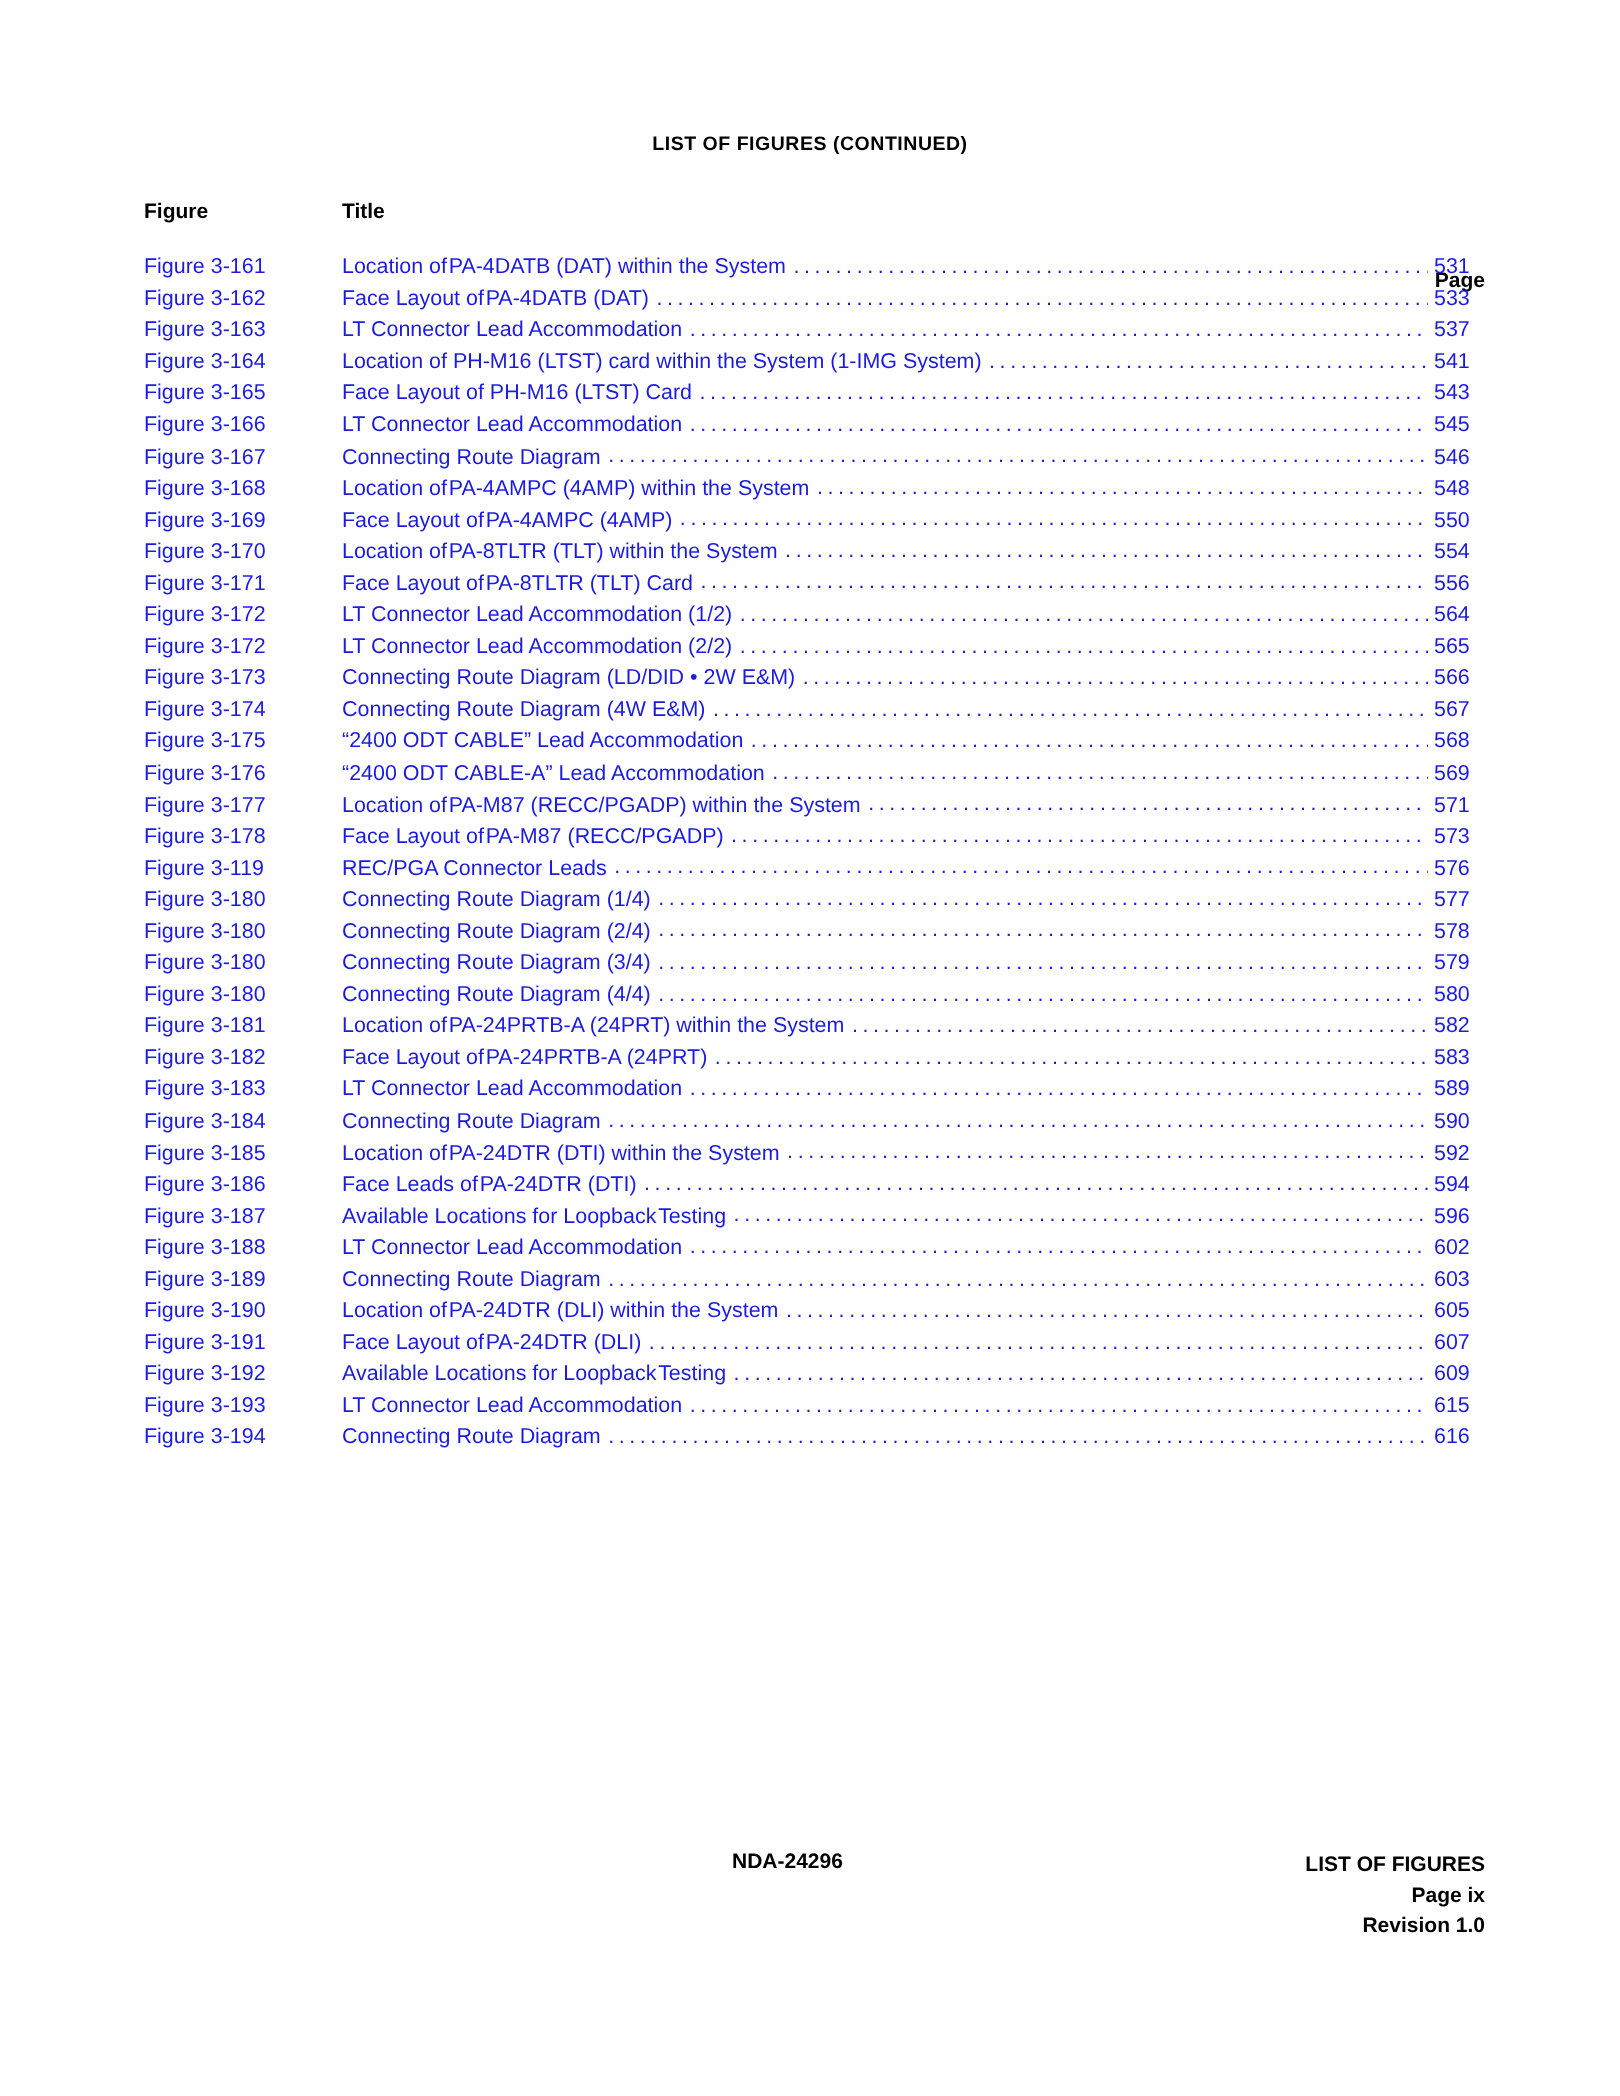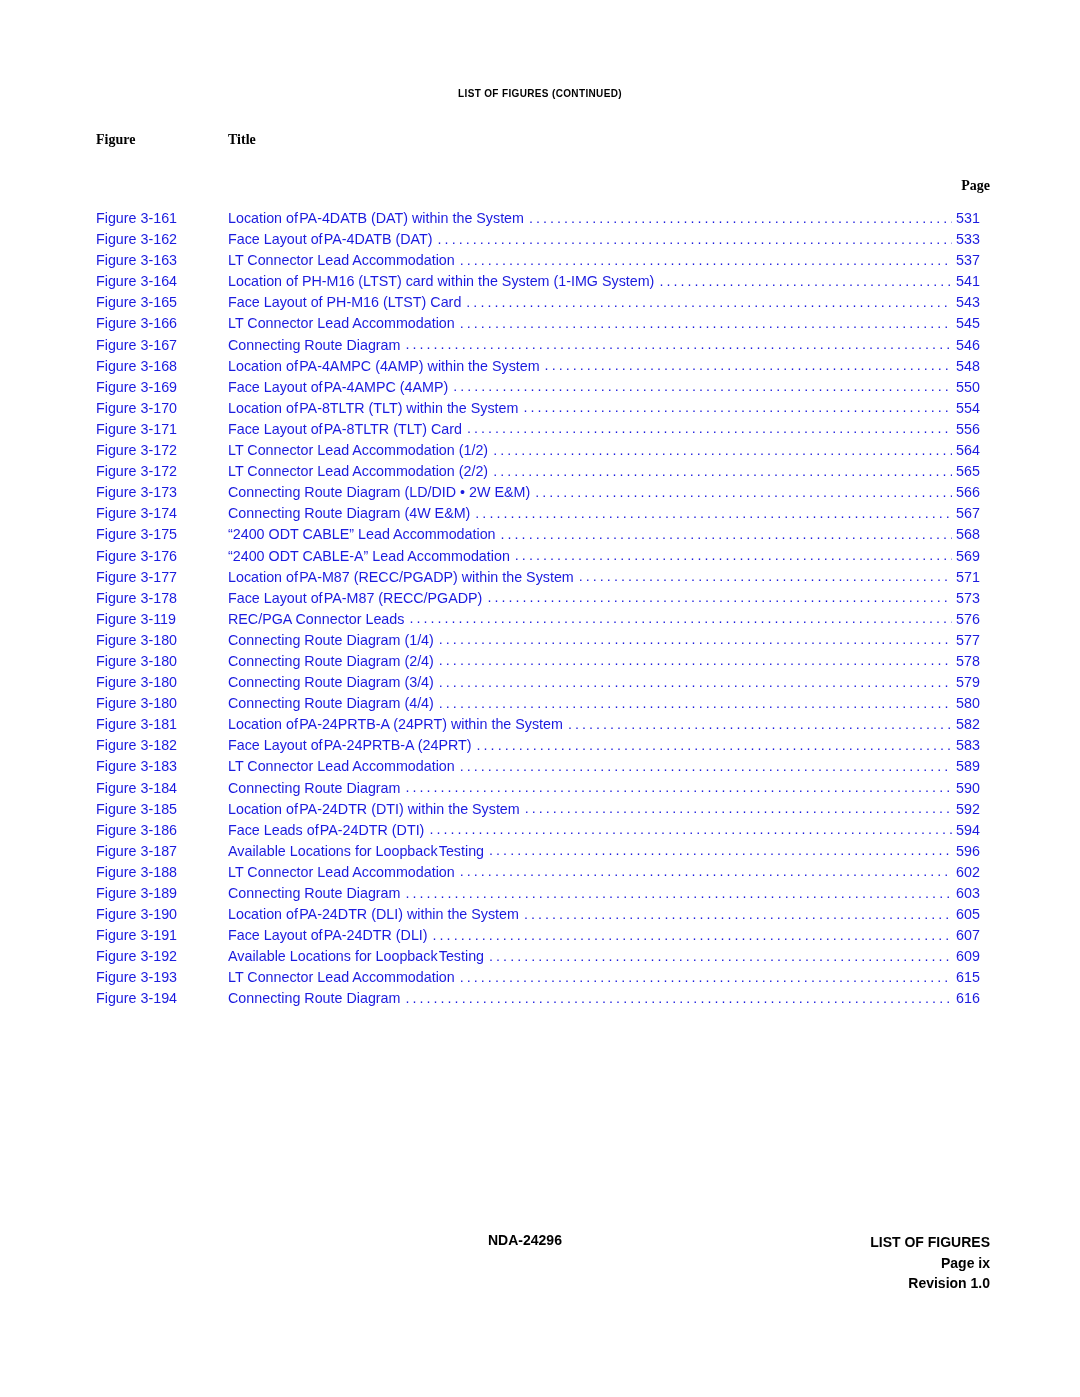--- a/index.html
+++ b/index.html
@@ -24,37 +24,36 @@
     height: 1397px;
   }
 
   
   .doc-heading {
     position: absolute;
     left: 0;
     top: 88px;
     width: 1080px;
     text-align: center;
-    font-size: 10px;
+    font-size: 13px;
     font-weight: bold;
     letter-spacing: 0.35px;
     color: #000000;
   }
 
   
   .col-header {
     position: absolute;
     left: 96px;
     top: 132px;
     width: 894px;
     height: 20px;
     font-size: 14px;
     font-weight: bold;
     color: #000000;
-    font-family: Liberation Serif, serif;
   }
   .col-header .ch-figure {
     position: absolute;
     left: 0;
     top: 0;
   }
   .col-header .ch-title {
     position: absolute;
     left: 132px;
     top: 0;
@@ -65,21 +64,20 @@
     top: 0;
     margin-top: 46px;
   }
 
   
   .toc {
     position: absolute;
     left: 96px;
     top: 168px;
     width: 894px;
-    margin-top: 40px;
   }
   .toc-row {
     position: relative;
     height: 21.1px;
     line-height: 21.1px;
     font-size: 14.3px;
     color: #1b1bdf;
     white-space: nowrap;
   }
   .fig-label {

